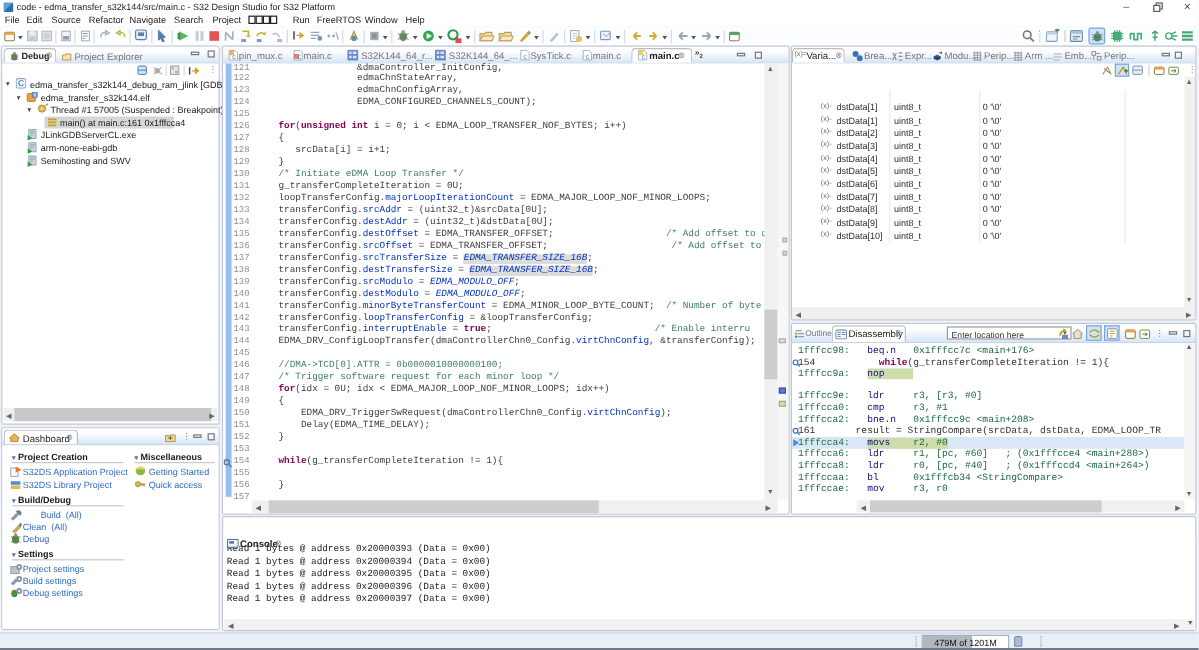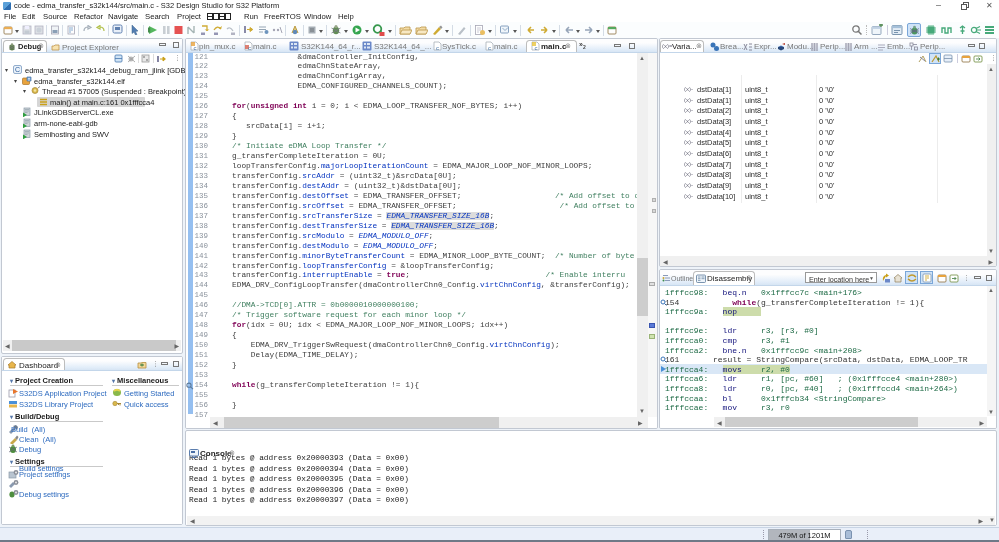--- a/index.html
+++ b/index.html
@@ -409,21 +409,21 @@
     <svg class="abs" style="left:110px;top:26.5px" width="10" height="9">
         <circle cx="3" cy="4.5" r="2.2" fill="#d8b84a" stroke="#a8883a" stroke-width=".6"></circle>
         <path d="M5 4.5 h4 M8 4.5 v2 M6.5 4.5 v1.5" stroke="#a8883a" stroke-width="1"></path>
       </svg>
     <span class="link" style="left:122px;top:27.5px">Quick access</span>
     <div class="hdr" style="left:8px;top:39.5px;width:93px"><span class="arr">▾</span> Build/Debug</div>
     <svg class="abs" style="left:6px;top:52px" width="11" height="10">
         <path d="M1 8 L6 3 L8 5 L3 10 Z" fill="#8a9ab0"></path>
         <path d="M5 2 L8 1 L10 3 L9 6 Z" fill="#6a7a90"></path>
       </svg>
-    <span class="link" style="left:9px;top:53px">Build&nbsp;&nbsp;(All)</span>
+    <span class="link" style="left:32px;top:53px">Build&nbsp;&nbsp;(All)</span>
     <svg class="abs" style="left:6px;top:62px" width="11" height="10">
         <path d="M2 9 L7 4 L9 6 L4 11 Z" fill="#c8a84a"></path>
         <path d="M7 4 L9 1.5 L10.5 3 L9 6 Z" fill="#888"></path>
       </svg>
     <span class="link" style="left:17px;top:63px">Clean&nbsp;&nbsp;(All)</span>
     <svg class="abs" style="left:6px;top:71.8px" width="10" height="10">
         <ellipse cx="5" cy="5.5" rx="3" ry="3.5" fill="#4e8e3e"></ellipse>
         <circle cx="5" cy="1.8" r="1.4" fill="#7a9a6a"></circle>
         <path d="M1 3 L9 8 M9 3 L1 8" stroke="#667" stroke-width=".7"></path>
       </svg>
@@ -433,21 +433,21 @@
         <rect x="1" y="3" width="7" height="6" fill="#b8c4d0" stroke="#8a9aa8" stroke-width=".7"></rect>
         <circle cx="8" cy="3.5" r="2.4" fill="#8a8f98"></circle>
         <circle cx="8" cy="3.5" r="1" fill="#e8e8e8"></circle>
       </svg>
     <span class="link" style="left:17px;top:98px">Project settings</span>
     <svg class="abs" style="left:6px;top:107px" width="11" height="10">
         <path d="M1 7 L5 3 L7 5 L3 9 Z" fill="#8a9ab0"></path>
         <circle cx="8" cy="3.5" r="2.4" fill="#8a8f98"></circle>
         <circle cx="8" cy="3.5" r="1" fill="#e8e8e8"></circle>
       </svg>
-    <span class="link" style="left:17px;top:92px">Build settings</span>
+    <span class="link" style="left:17px;top:108px">Build settings</span>
     <svg class="abs" style="left:6px;top:117px" width="11" height="10">
         <ellipse cx="4" cy="5.5" rx="2.6" ry="3" fill="#4e8e3e"></ellipse>
         <circle cx="8" cy="3.5" r="2.4" fill="#8a8f98"></circle>
         <circle cx="8" cy="3.5" r="1" fill="#e8e8e8"></circle>
       </svg>
     <span class="link" style="left:17px;top:118px">Debug settings</span>
   </div>
 </div>
 
 <div class="abs" style="left:185px;top:38px;width:473px;height:391px;border:1px solid #c2c8d2;border-radius:2px;background:#fff;overflow:hidden">
@@ -764,21 +764,21 @@
         <circle cx="1.5" cy="6.5" r="1" fill="#3a8a4a"></circle>
       </svg>
     <span class="tab-in" style="left:11px;top:4.5px;font-size:7px">Outline</span>
     <div class="tab-act" style="left:33px;width:62px"></div>
     <svg class="abs" style="left:36px;top:4px;z-index:3" width="10" height="9">
         <rect x="0.5" y="1" width="9" height="7.5" rx="1" fill="#eef4fa" stroke="#5a7a9a" stroke-width=".8"></rect>
         <path d="M2 3h2.5M2 4.7h2.5M2 6.4h2.5M5.5 3h3M5.5 4.7h3" stroke="#5a7a9a" stroke-width=".7"></path>
       </svg>
     <span class="abs" style="left:47px;top:4px;color:#222;z-index:3">Disassembly</span>
     <span class="abs" style="left:86px;top:4px;color:#888;font-size:7px;z-index:3">⊗</span>
-    <div class="abs" style="left:145px;top:2px;width:72px;height:11px;background:#fff;border:1px solid #999">
+    <div class="abs" style="left:129px;top:2px;width:104px;height:11px;background:#fff;border:1px solid #999">
       <span class="abs" style="left:3px;top:1.5px;color:#333;font-size:7.2px">Enter location here</span>
       <span class="abs" style="right:2px;top:2px;color:#555;font-size:5px">▼</span>
     </div>
     <svg class="abs" style="left:221px;top:3px" width="10" height="10">
         <path d="M2 8 Q1 3 5 2 L5 0.5 L8 2.5 L5 4.5 L5 3" fill="#caa018"></path>
         <rect x="4" y="6" width="5" height="3.5" fill="#6a87c8"></rect>
       </svg>
     <svg class="abs" style="left:233px;top:3px" width="10" height="10">
         <path d="M1 5 L5 1.5 L9 5 L8 5 L8 9 L2 9 L2 5 Z" fill="#e8e2d4" stroke="#9a8a6a" stroke-width=".8"></path>
       </svg>

